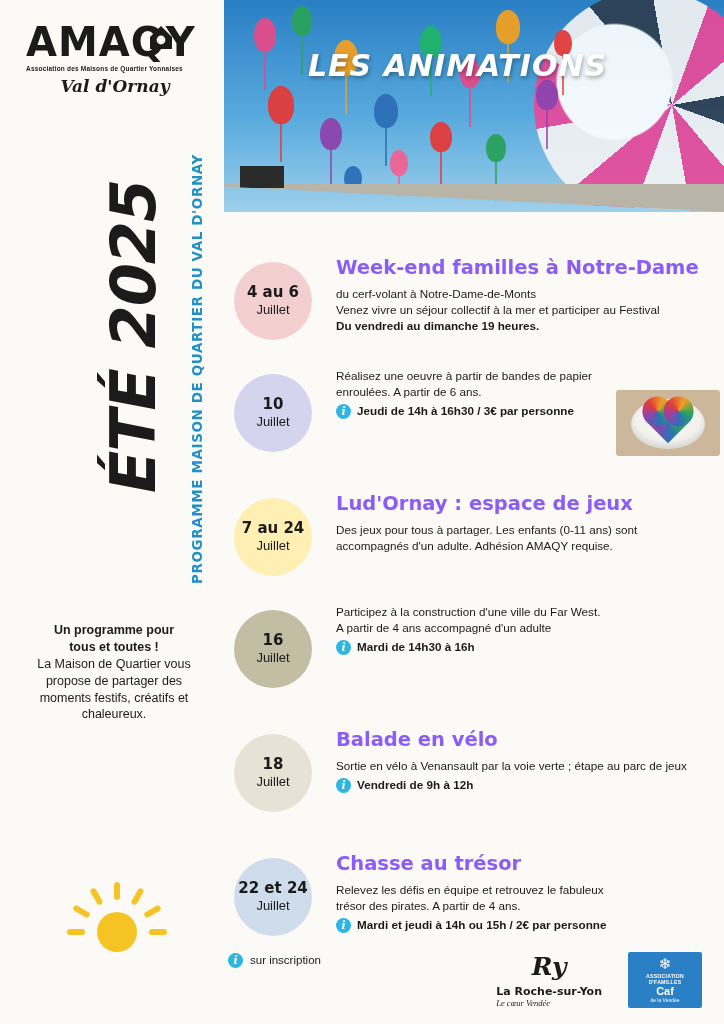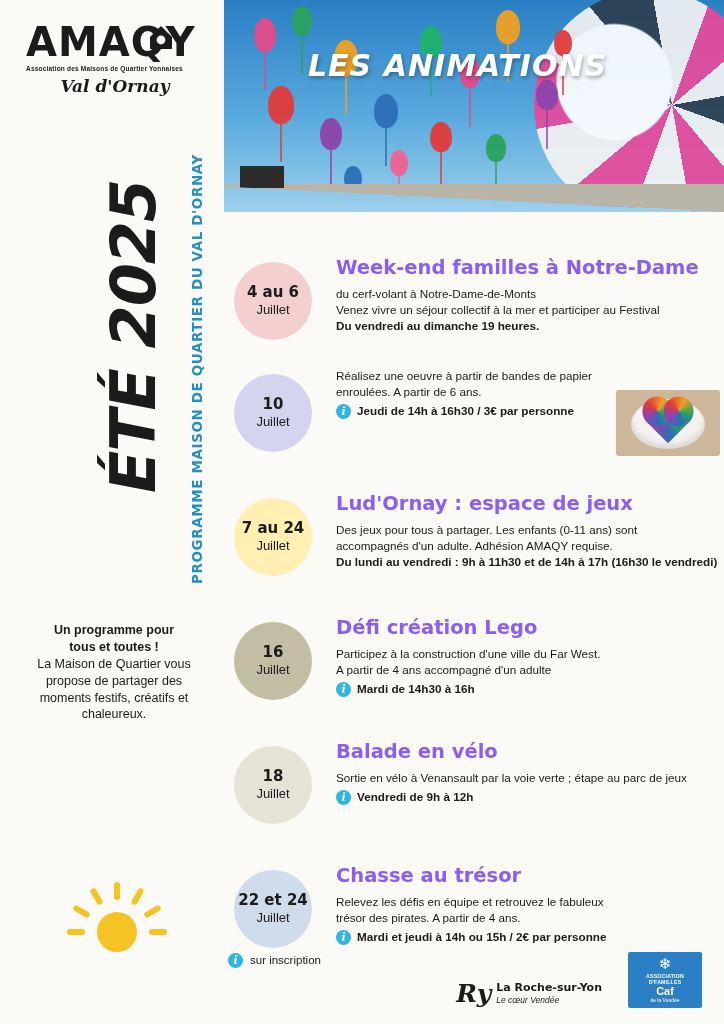--- a/index.html
+++ b/index.html
@@ -278,38 +278,38 @@
     color: #1b1b1b;
   }
   .logos {
     position: absolute;
     right: 22px; bottom: 16px;
     display: flex;
     align-items: flex-end;
     gap: 26px;
   }
   .logo-rochesuryon {
-    display: flex; align-items: center; gap: 5px;
+    display: flex; align-items: center; gap: 5px; flex-direction: column;
   }
   .ry {
     font-family: "DejaVu Serif", serif;
     font-weight: bold;
     font-size: 25px;
     color: #1b1b1b;
     font-style: italic;
   }
   .ry-text .l1 {
     font-family: "DejaVu Sans", sans-serif;
     font-weight: bold;
     font-size: 11px;
     color: #1b1b1b;
     line-height: 1.1;
   }
   .ry-text .l2 {
-    font-family: Liberation Sans, sans-serif;
+    font-family: Liberation Serif, serif;
     font-style: italic;
     font-size: 8.5px;
     color: #1b1b1b;
   }
   .caf {
     width: 74px;
     background: #2b7fc4;
     color: #ffffff;
     text-align: center;
     padding: 4px 3px 5px;
@@ -416,29 +416,27 @@
     </div>
 
     <div class="event">
       <div class="bubble" style="background:#ffefb3;">
         <span class="d">7 au 24</span>
         <span class="m">Juillet</span>
       </div>
       <div class="ev-title">Lud'Ornay : espace de jeux</div>
       <div class="ev-line">Des jeux pour tous à partager. Les enfants (0-11 ans) sont</div>
       <div class="ev-line">accompagnés d'un adulte. Adhésion AMAQY requise.</div>
-      <div class="ev-line bold">Du lundi au vendredi : 9h à 11h30 et de 14h à 17h (16h30 le vendredi)</div>
     </div>
 
     <div class="event">
       <div class="bubble" style="background:#c3bda4;">
         <span class="d">16</span>
         <span class="m">Juillet</span>
       </div>
-      <div class="ev-title">Défi création Lego</div>
       <div class="ev-line">Participez à la construction d'une ville du Far West.</div>
       <div class="ev-line">A partir de 4 ans accompagné d'un adulte</div>
       <div class="ev-info">
         <span class="info-icon">i</span>
         <span class="ev-line bold">Mardi de 14h30 à 16h</span>
       </div>
     </div>
 
     <div class="event">
       <div class="bubble" style="background:#e6e2d6;align-items:center;">

